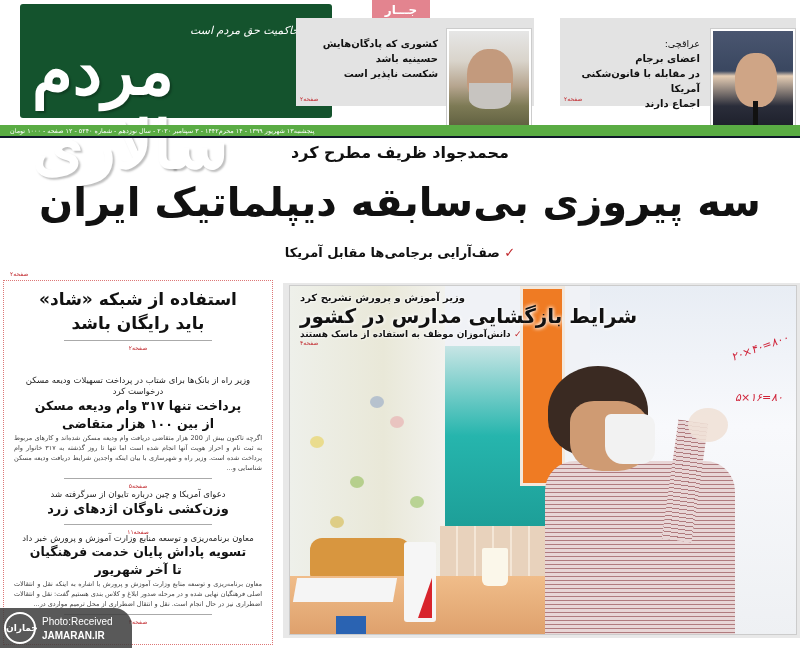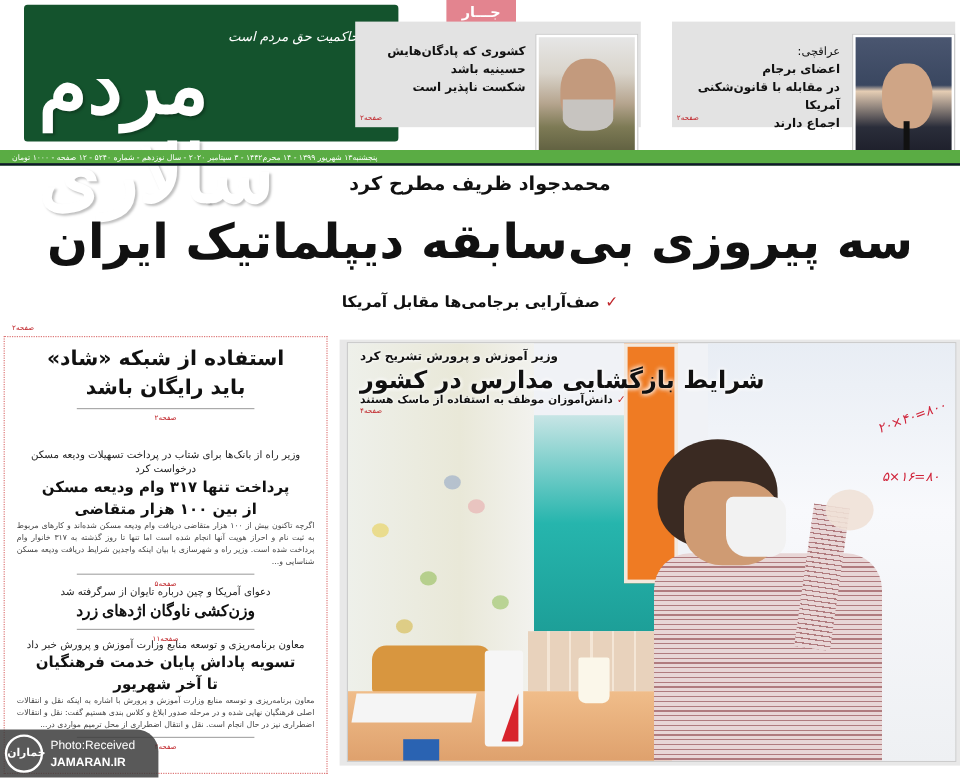--- a/index.html
+++ b/index.html
@@ -201,27 +201,27 @@
   <div class="news-item" style="top:6px;">
     <div class="news-title" style="font-size:17px; line-height:24px;">استفاده از شبکه «شاد»</div>
     <div class="news-title" style="font-size:17px; line-height:24px;">باید رایگان باشد</div>
     <div class="sep"><span>صفحه۲</span></div>
   </div>
 
   <div class="news-item" style="top:94px;">
     <div class="news-kicker" style="padding:0 14px; line-height:11px;">وزیر راه از بانک‌ها برای شتاب در پرداخت تسهیلات ودیعه مسکن درخواست کرد</div>
     <div class="news-title" style="font-size:12.5px; line-height:18px;">پرداخت تنها ۳۱۷ وام ودیعه مسکن</div>
     <div class="news-title" style="font-size:12.5px; line-height:18px;">از بین ۱۰۰ هزار متقاضی</div>
-    <div class="news-body">اگرچه تاکنون بیش از ۱۰۰ هزار متقاضی دریافت وام ودیعه مسکن شده‌اند و کارهای مربوط به ثبت نام و احراز هویت آنها انجام شده است اما تنها تا روز گذشته به ۳۱۷ خانوار وام پرداخت شده است. وزیر راه و شهرسازی با بیان اینکه واجدین شرایط دریافت ودیعه مسکن شناسایی و...</div>
+    <div class="news-body">اگرچه تاکنون بیش از 200 هزار متقاضی دریافت وام ودیعه مسکن شده‌اند و کارهای مربوط به ثبت نام و احراز هویت آنها انجام شده است اما تنها تا روز گذشته به ۳۱۷ خانوار وام پرداخت شده است. وزیر راه و شهرسازی با بیان اینکه واجدین شرایط دریافت ودیعه مسکن شناسایی و...</div>
     <div class="sep"><span>صفحه۵</span></div>
   </div>
 
   <div class="news-item" style="top:208px;">
     <div class="news-kicker">دعوای آمریکا و چین درباره تایوان از سرگرفته شد</div>
-    <div class="news-title" style="font-size:13px; line-height:20px;font-family:Liberation Serif, serif;">وزن‌کشی ناوگان اژدهای زرد</div>
+    <div class="news-title" style="font-size:13px; line-height:20px;">وزن‌کشی ناوگان اژدهای زرد</div>
     <div class="sep"><span>صفحه۱۱</span></div>
   </div>
 
   <div class="news-item" style="top:252px;">
     <div class="news-kicker">معاون برنامه‌ریزی و توسعه منابع وزارت آموزش و پرورش خبر داد</div>
     <div class="news-title" style="font-size:12.5px; line-height:18px;">تسویه پاداش پایان خدمت فرهنگیان</div>
     <div class="news-title" style="font-size:12.5px; line-height:18px;">تا آخر شهریور</div>
     <div class="news-body">معاون برنامه‌ریزی و توسعه منابع وزارت آموزش و پرورش با اشاره به اینکه نقل و انتقالات اصلی فرهنگیان نهایی شده و در مرحله صدور ابلاغ و کلاس بندی هستیم گفت: نقل و انتقالات اضطراری نیز در حال انجام است. نقل و انتقال اضطراری از محل ترمیم مواردی در...</div>
     <div class="sep"><span>صفحه۴</span></div>
   </div>

